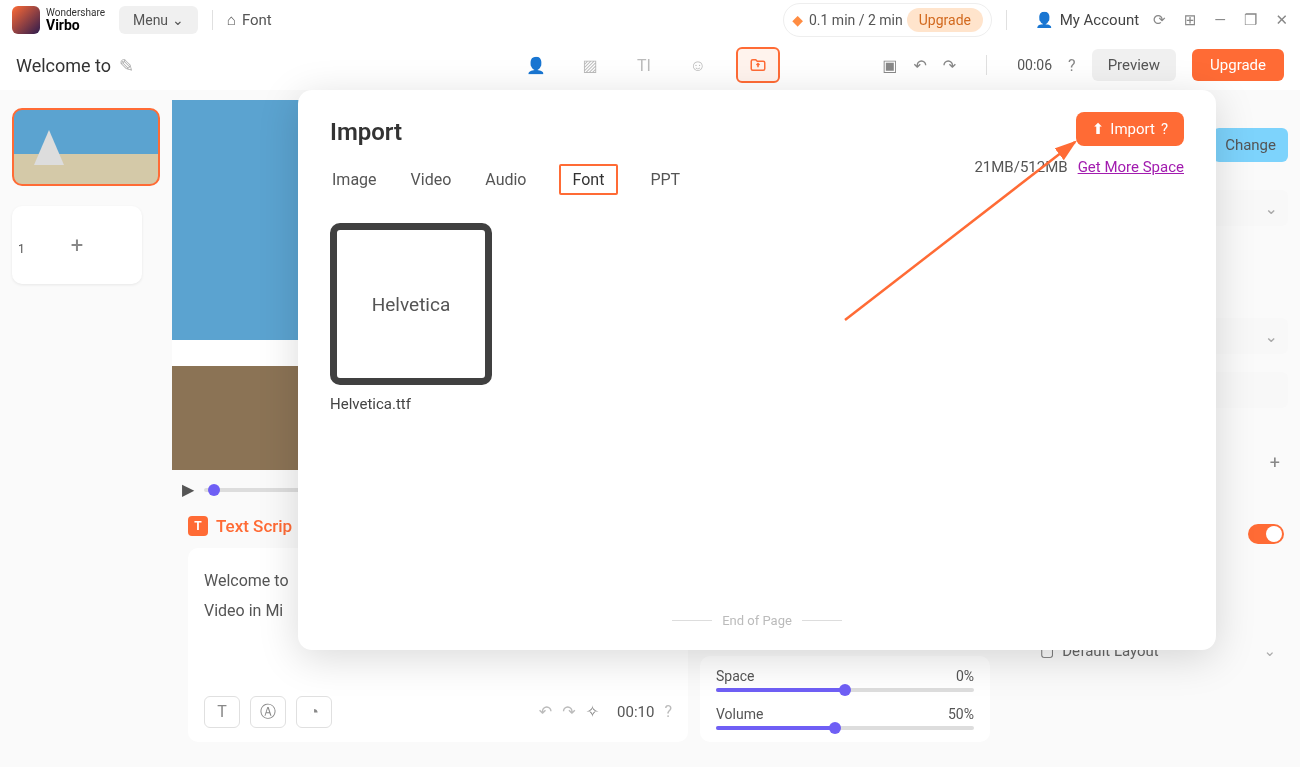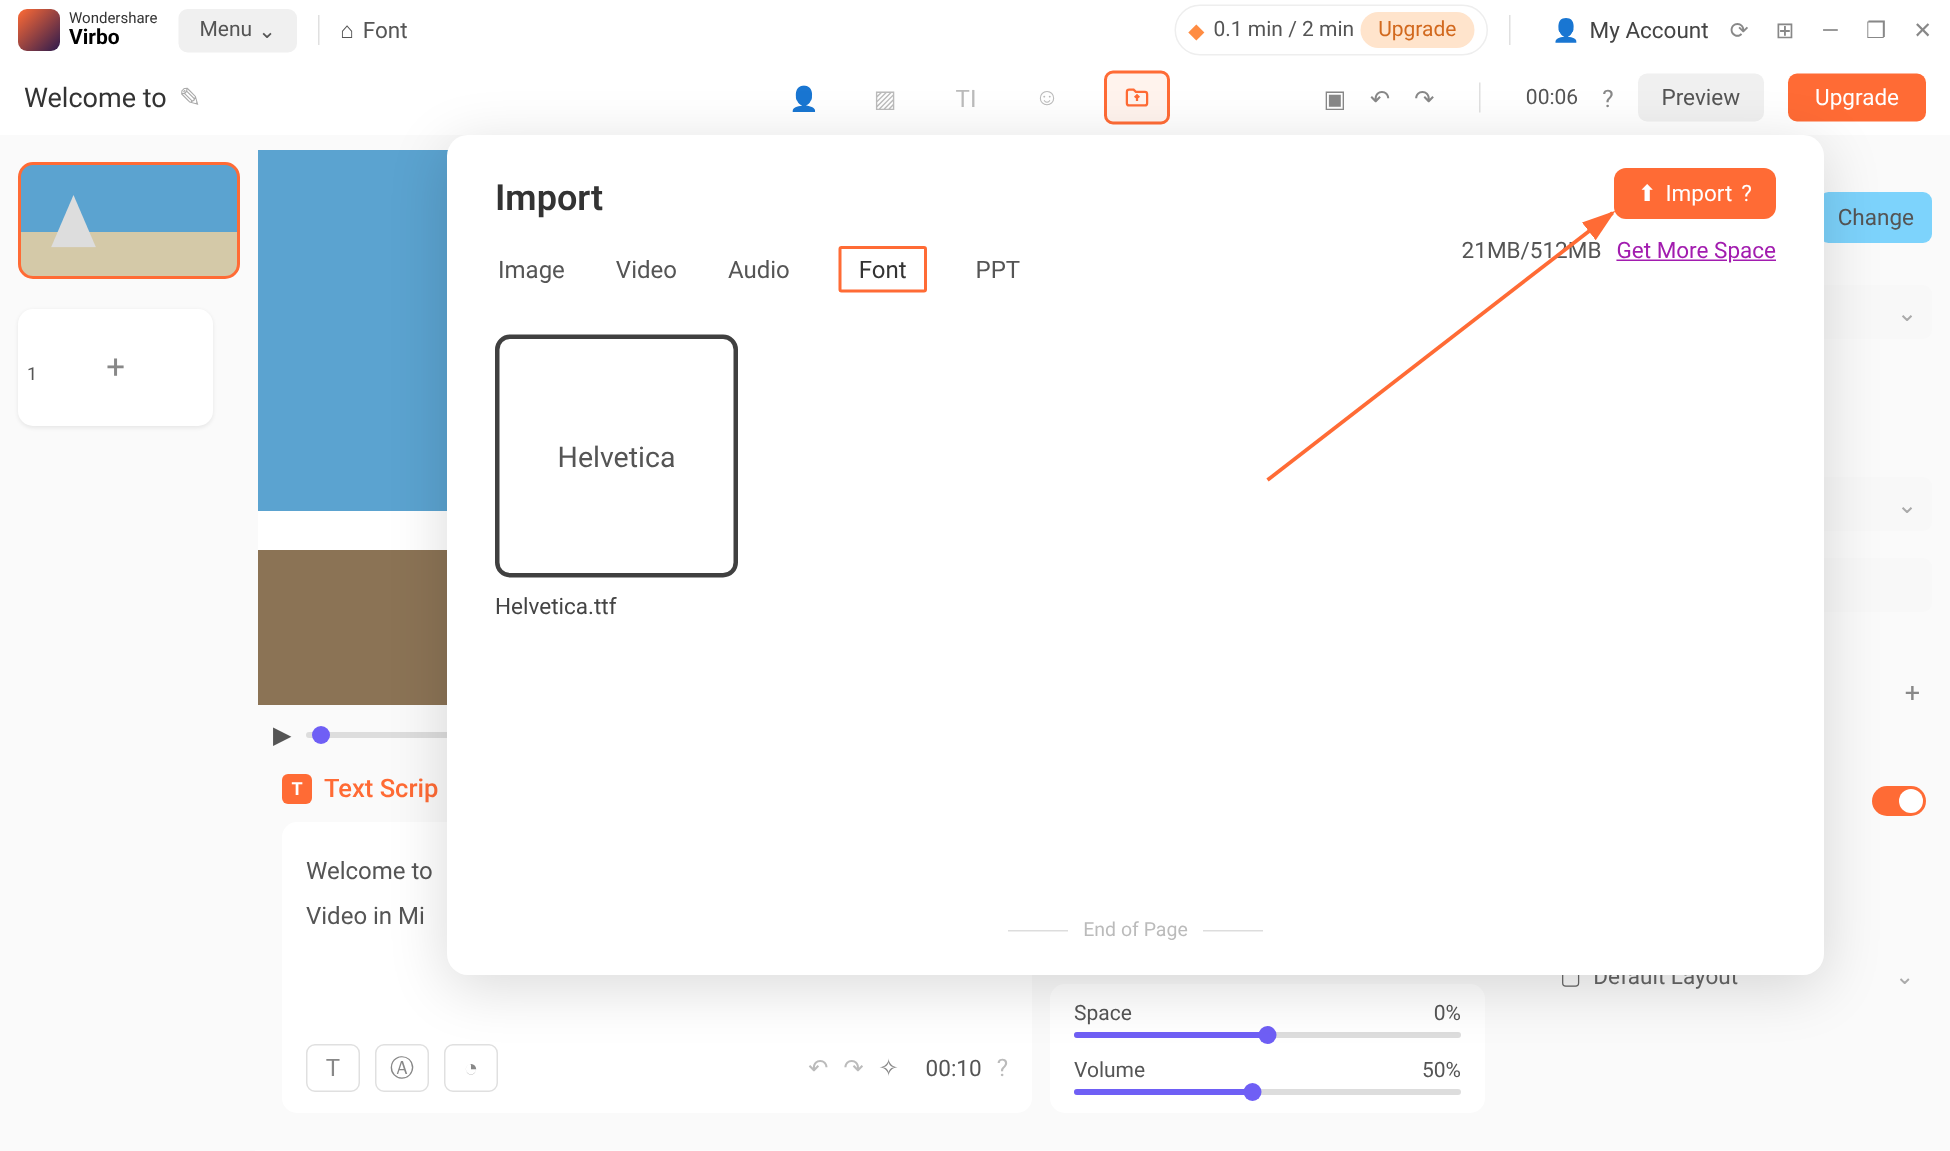--- a/index.html
+++ b/index.html
@@ -81,21 +81,21 @@
 
 .popup { position: absolute; top: 90px; left: 298px; width: 918px; height: 560px; background: #fff; border-radius: 14px; box-shadow: 0 8px 40px rgba(0,0,0,0.15); padding: 28px 32px; z-index: 10; }
 .popup-title { font-size: 24px; font-weight: 600; color: #333; }
 .popup-tabs { display: flex; gap: 30px; margin-top: 18px; font-size: 16px; color: #555; align-items: center; }
 .popup-tab { cursor: pointer; padding: 4px 2px; }
 .popup-tab.active { border: 2px solid #ff6b35; padding: 4px 12px; border-radius: 2px; color: #333; }
 .space-info { position: absolute; top: 68px; right: 32px; font-size: 15px; color: #555; display: flex; align-items: center; gap: 10px; }
 .space-info a { color: #a21caf; text-decoration: underline; cursor: pointer; }
 .import-btn { position: absolute; top: 22px; right: 32px; background: #ff6b35; color: #fff; border: none; padding: 8px 16px; border-radius: 8px; font-size: 15px; cursor: pointer; display: flex; align-items: center; gap: 6px; }
 .font-grid { margin-top: 28px; }
-.font-card { width: 162px; height: 162px; border: 3px solid #404040; border-radius: 10px; display: flex; align-items: center; justify-content: center; font-size: 19px; color: #555; }
+.font-card { width: 162px; height: 162px; border: 7px solid #404040; border-radius: 10px; display: flex; align-items: center; justify-content: center; font-size: 19px; color: #555; }
 .font-name { margin-top: 10px; font-size: 15px; color: #444; }
 .end-of-page { position: absolute; bottom: 22px; left: 0; right: 0; text-align: center; color: #bbb; font-size: 13px; display: flex; align-items: center; justify-content: center; gap: 10px; }
 .end-of-page::before, .end-of-page::after { content: ""; width: 40px; height: 1px; background: #ddd; }
 
 
 .arrow { position: absolute; z-index: 20; pointer-events: none; }
 </style>
 </head>
 <body>
 

